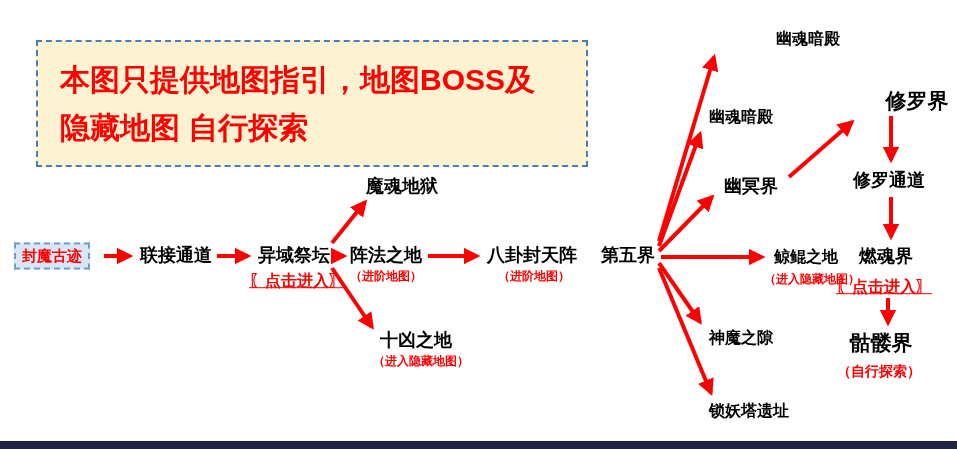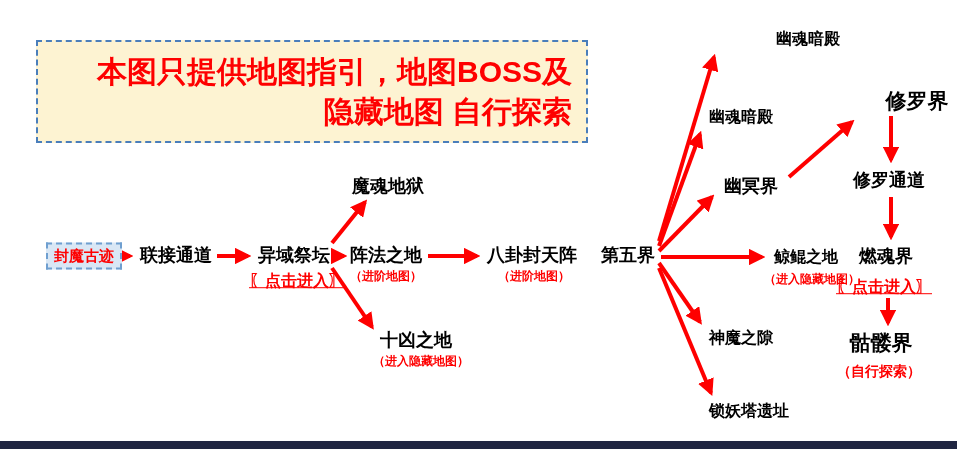--- a/index.html
+++ b/index.html
@@ -19,30 +19,30 @@
     position:absolute;transform:translate(-50%,-50%);
     font-weight:bold;color:var(--red,#fe0000);font-size:12px;white-space:nowrap;line-height:1.1;
   }
   .note.click{font-size:16px;text-decoration:underline;}
   .note.explore{font-size:14px;}
   .start-box{
     position:absolute;transform:translate(-50%,-50%);
     background:var(--start-bg,#d9e7f5);
     border:2px dashed #6f9fd0;
     color:var(--red,#fe0000);font-weight:bold;font-size:15px;
-    padding:2px 6px;white-space:nowrap;margin-left:32px;
+    padding:2px 6px;white-space:nowrap;
   }
   .notice{
     position:absolute;left:36px;top:40px;width:520px;
     background:var(--notice-bg,#fdf3d2);
     border:2px dashed var(--notice-border,#4a7ebb);
     padding:10px 14px;
   }
   .notice p{
-    margin:0;color:var(--red,#fe0000);font-weight:bold;font-size:30px;line-height:1.32;text-align:right;
+    margin:8px;color:var(--red,#fe0000);font-weight:bold;font-size:30px;line-height:1.32;
   }
   .arrow{stroke:var(--red,#fe0000);stroke-width:4;}
   .bottom-bar{
     position:absolute;left:0;right:0;bottom:0;height:8px;
     background:var(--bottom-bar,#202642);
   }
 </style>
 </head>
 <body>
 
@@ -77,21 +77,21 @@
     <p>隐藏地图  自行探索</p>
   </div>
 
   <div class="start-box" style="left:52px;top:256px">封魔古迹</div>
 
   <div class="node sz18" style="left:176px;top:256px">联接通道</div>
 
   <div class="node sz18" style="left:294px;top:256px">异域祭坛</div>
   <div class="note click" style="left:297px;top:281px">〖点击进入〗</div>
 
-  <div class="node sz18" style="left:388px;top:187px">魔魂地狱</div>
+  <div class="node sz18" style="left:402px;top:187px">魔魂地狱</div>
 
   <div class="node sz18" style="left:386px;top:256px">阵法之地</div>
   <div class="note" style="left:386px;top:277px">（进阶地图）</div>
 
   <div class="node sz18" style="left:416px;top:341px">十凶之地</div>
   <div class="note" style="left:421px;top:362px">（进入隐藏地图）</div>
 
   <div class="node sz18" style="left:532px;top:256px">八卦封天阵</div>
   <div class="note" style="left:534px;top:277px">（进阶地图）</div>
 

